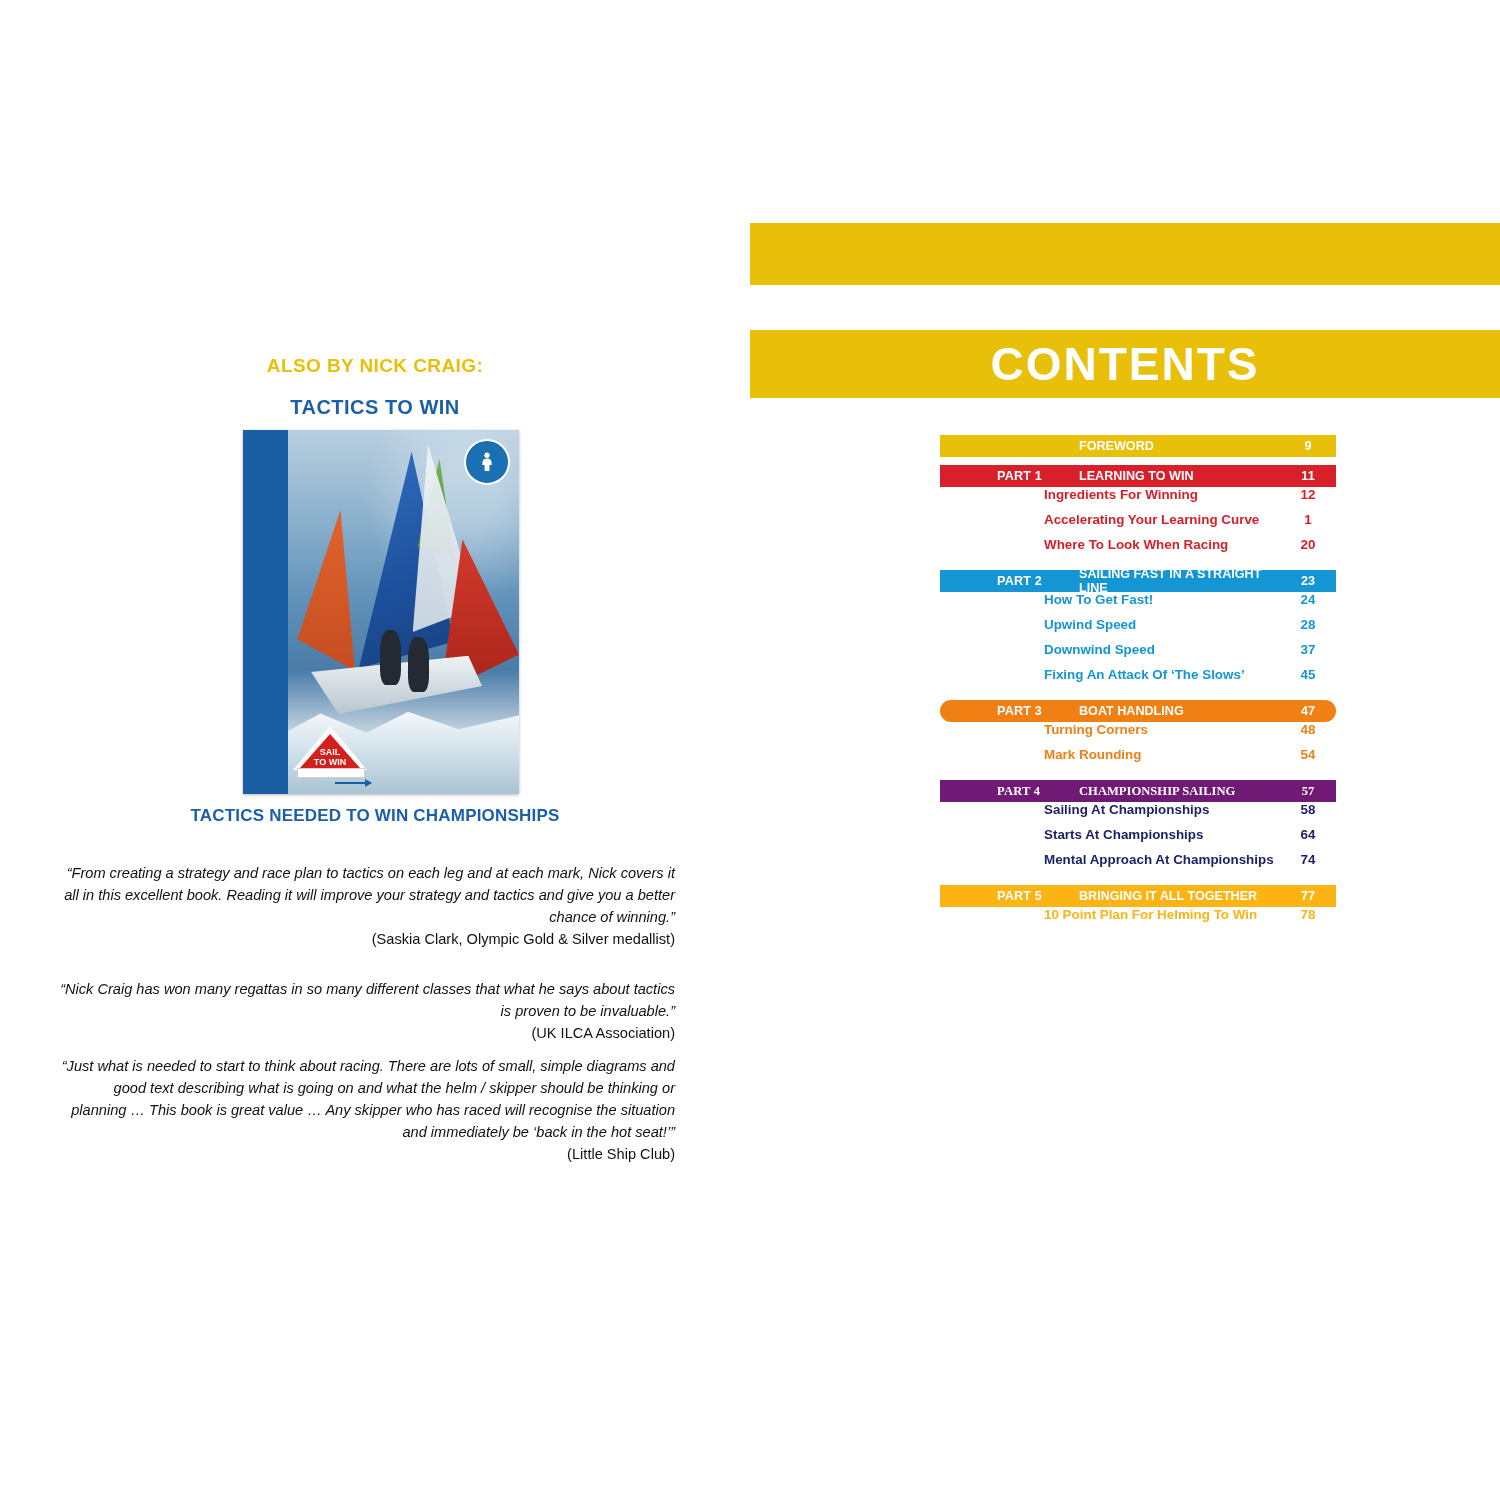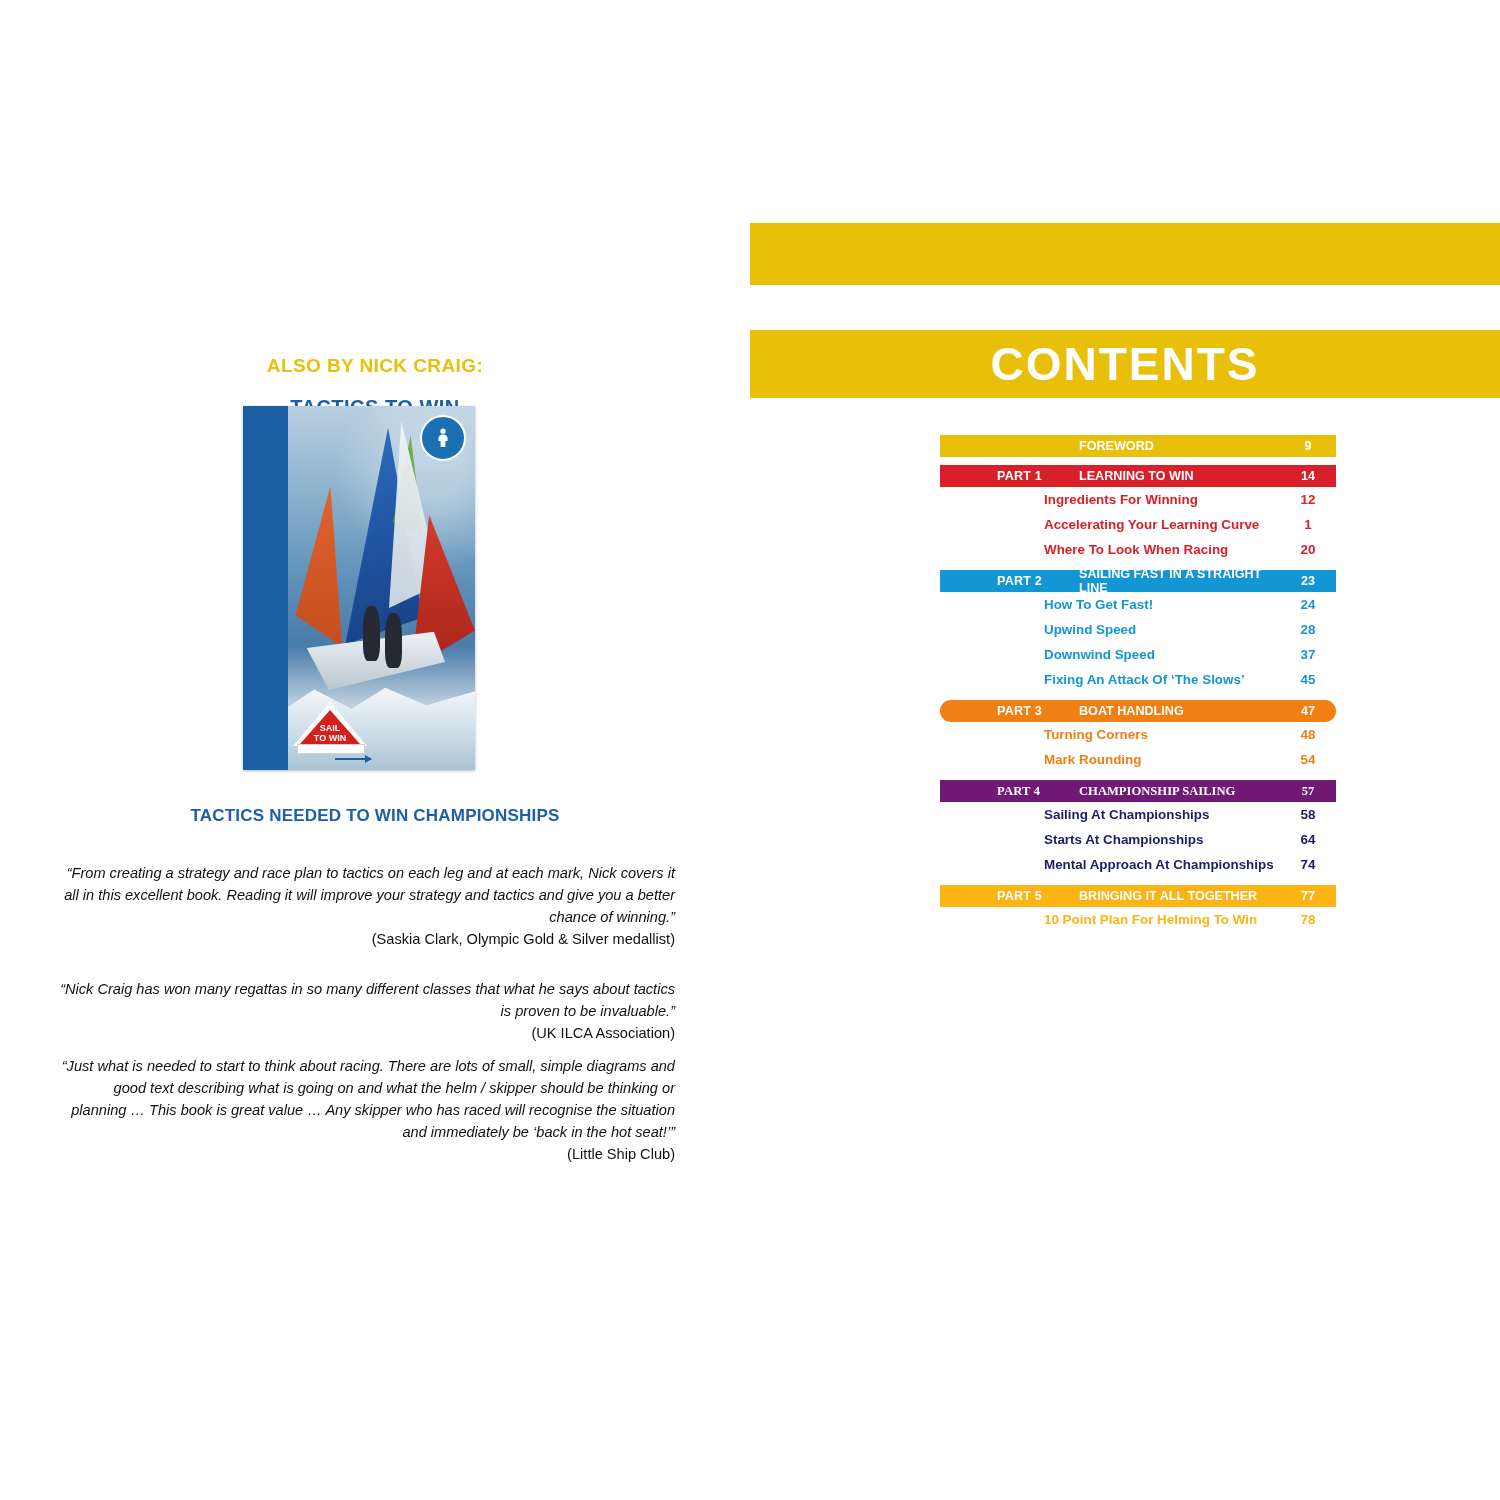--- a/index.html
+++ b/index.html
@@ -43,22 +43,22 @@
     color: #1b5fa8;
     font-size: 20px;
     font-weight: bold;
     letter-spacing: 0.5px;
   }
 
   
   .book-cover {
     position: absolute;
     left: 243px;
-    top: 406px;
-    width: 232px;
+    top: 430px;
+    width: 276px;
     height: 364px;
     background: #7f1d1d;
     overflow: hidden;
     box-shadow: 0 1px 3px rgba(0,0,0,0.28);
   }
   .cover-photo {
     position: absolute;
     left: 45px;
     top: 0;
     right: 0;
@@ -334,21 +334,21 @@
   }
   .toc-part-title {
     flex: 1;
   }
   .toc-part-page {
     width: 56px;
     text-align: center;
   }
   .toc-sub-row {
     display: flex;
-    align-items: center;
+    align-items: flex-start;
     height: 25px;
     font-size: 13.4px;
     font-weight: bold;
   }
   .toc-sub-label { width: 104px; }
   .toc-sub-title { flex: 1; }
   .toc-sub-page { width: 56px; text-align: center; }
 </style>
 </head>
 <body>
@@ -417,21 +417,21 @@
   </div>
   <div class="toc" id="toc-root">
       <div class="toc-part-row first" style="background: rgb(232, 192, 9); color: rgb(255, 255, 255);">
         <div class="toc-part-label"></div>
         <div class="toc-part-title">FOREWORD</div>
         <div class="toc-part-page">9</div>
       </div>
       <div class="toc-part-row" style="background: rgb(216, 32, 42); color: rgb(255, 255, 255);">
         <div class="toc-part-label">PART 1</div>
         <div class="toc-part-title">LEARNING TO WIN</div>
-        <div class="toc-part-page">14</div>
+        <div class="toc-part-page">11</div>
       </div>
       <div class="toc-sub-row" style="color: rgb(216, 32, 42);">
         <div class="toc-sub-label"></div>
         <div class="toc-sub-title">Ingredients For Winning</div>
         <div class="toc-sub-page">12</div>
       </div>
       <div class="toc-sub-row" style="color: rgb(216, 32, 42);">
         <div class="toc-sub-label"></div>
         <div class="toc-sub-title">Accelerating Your Learning Curve</div>
         <div class="toc-sub-page">1</div>

